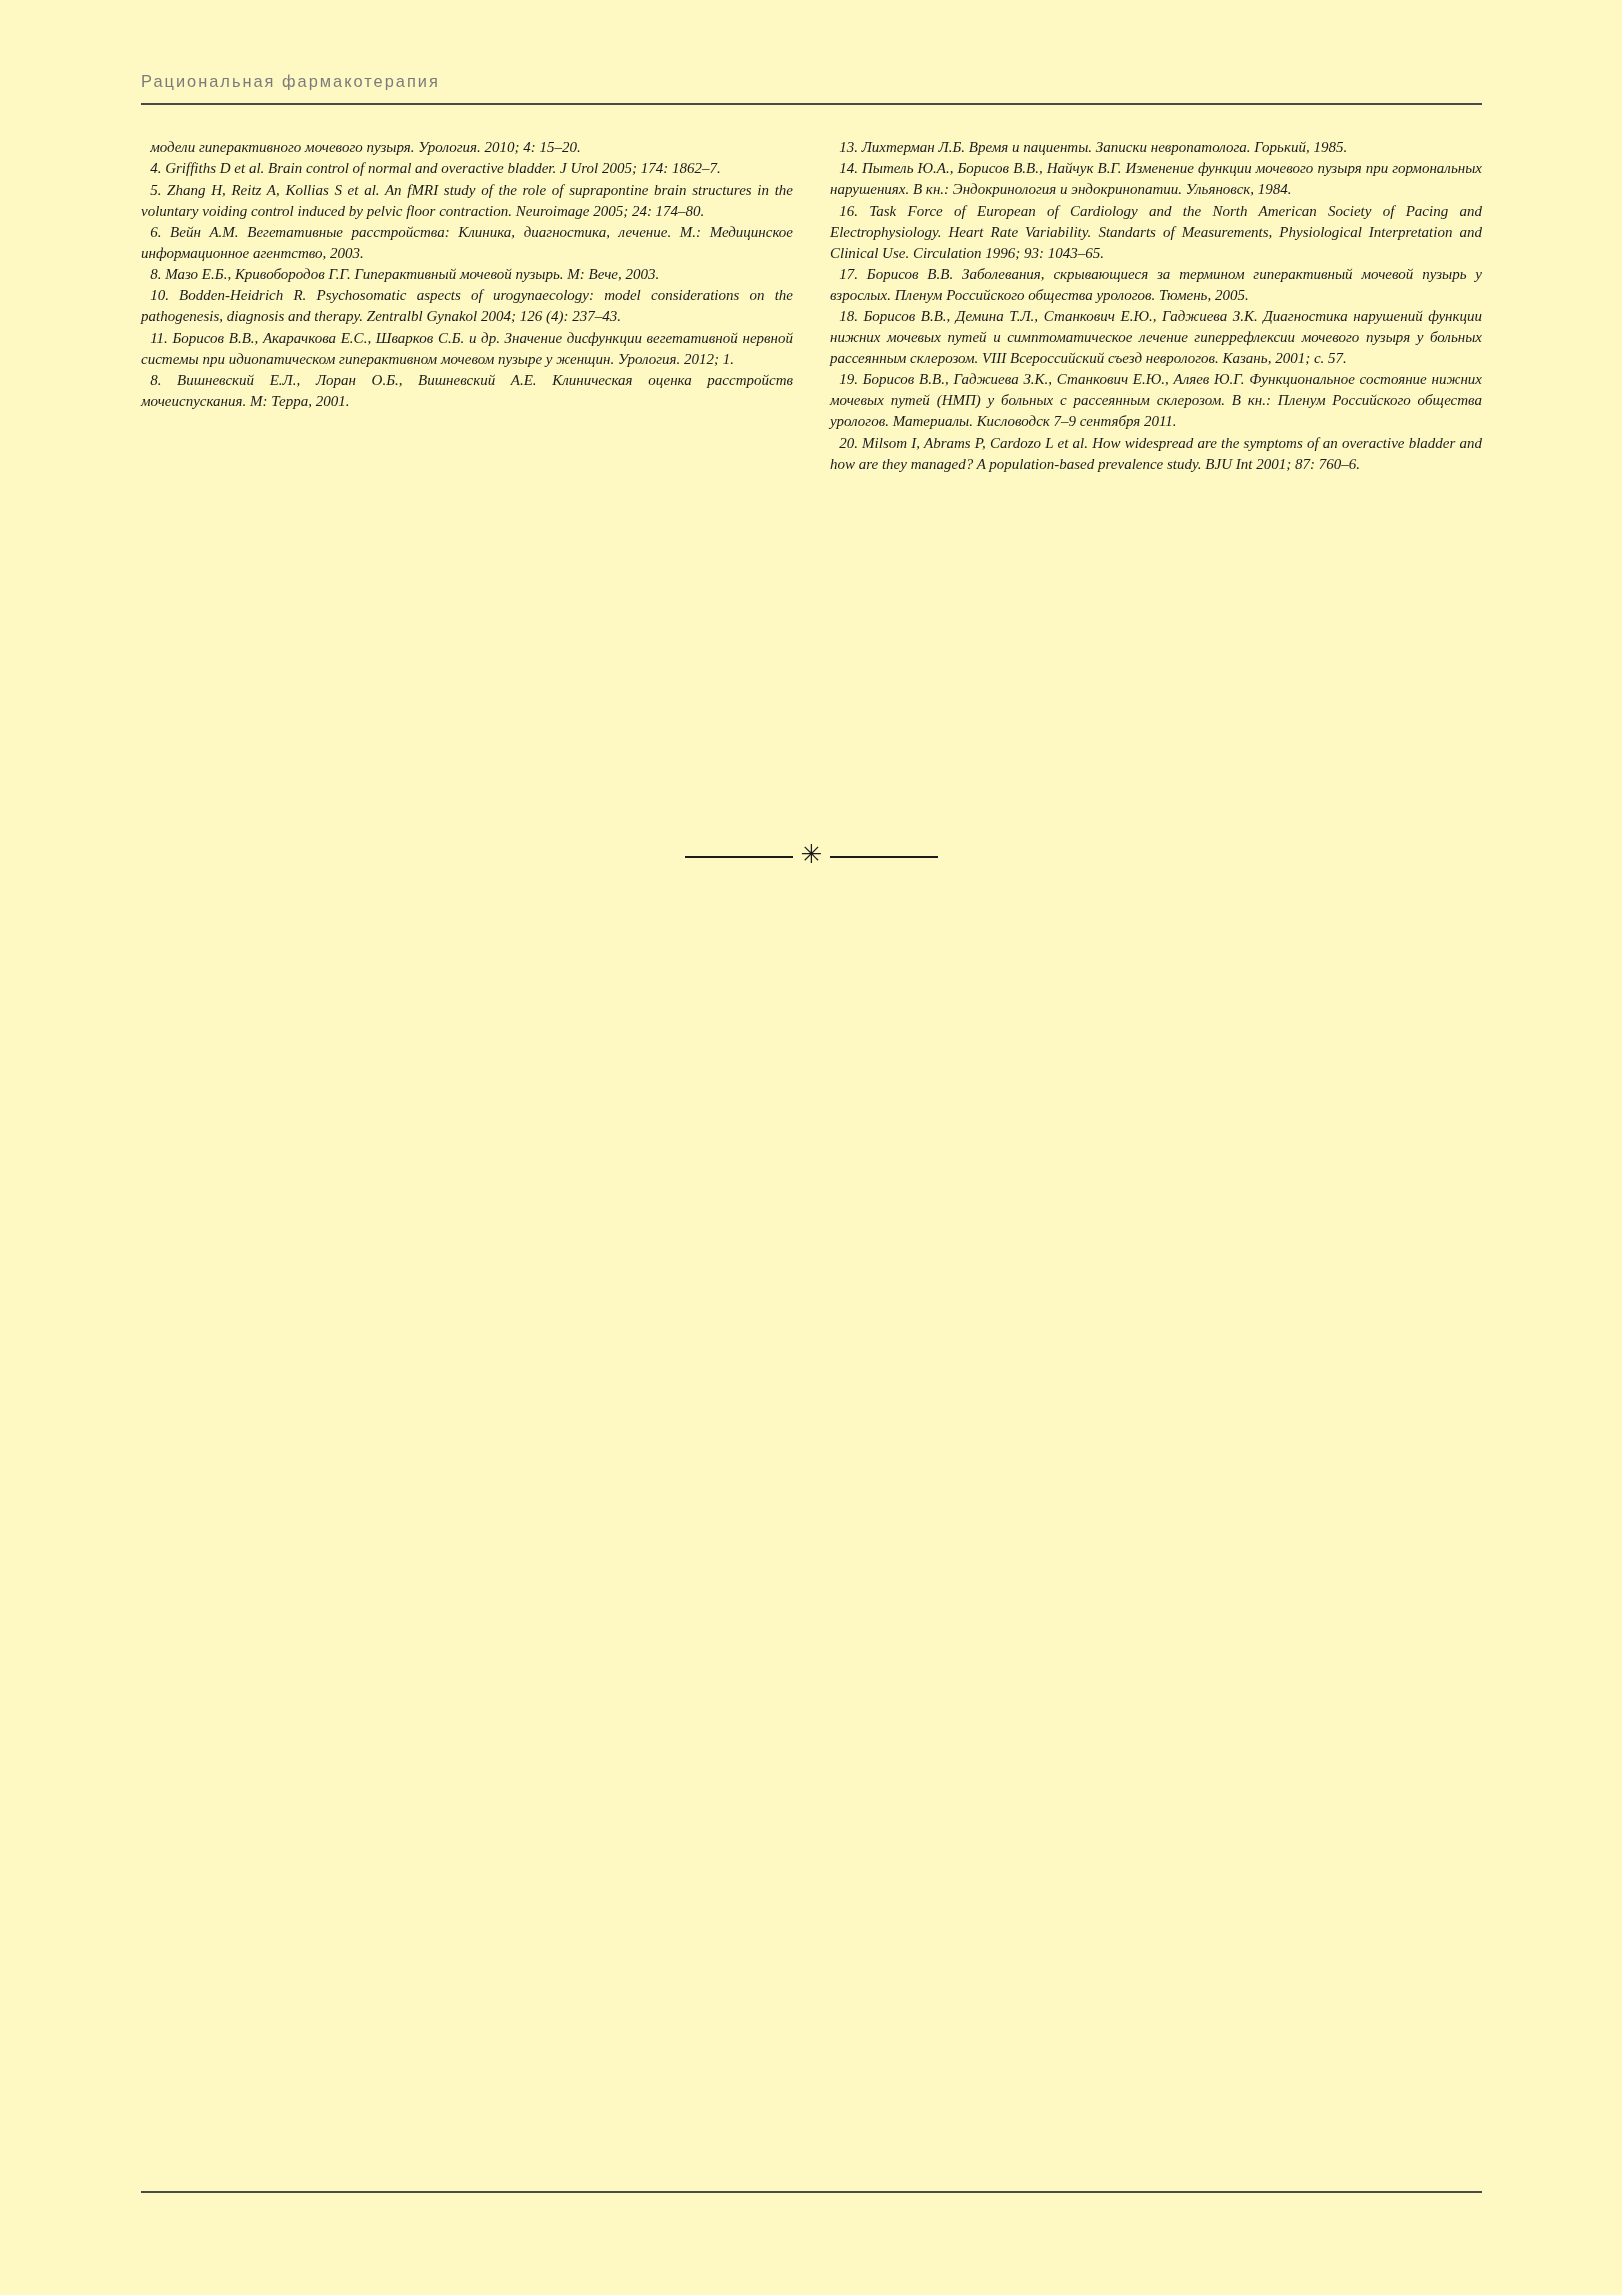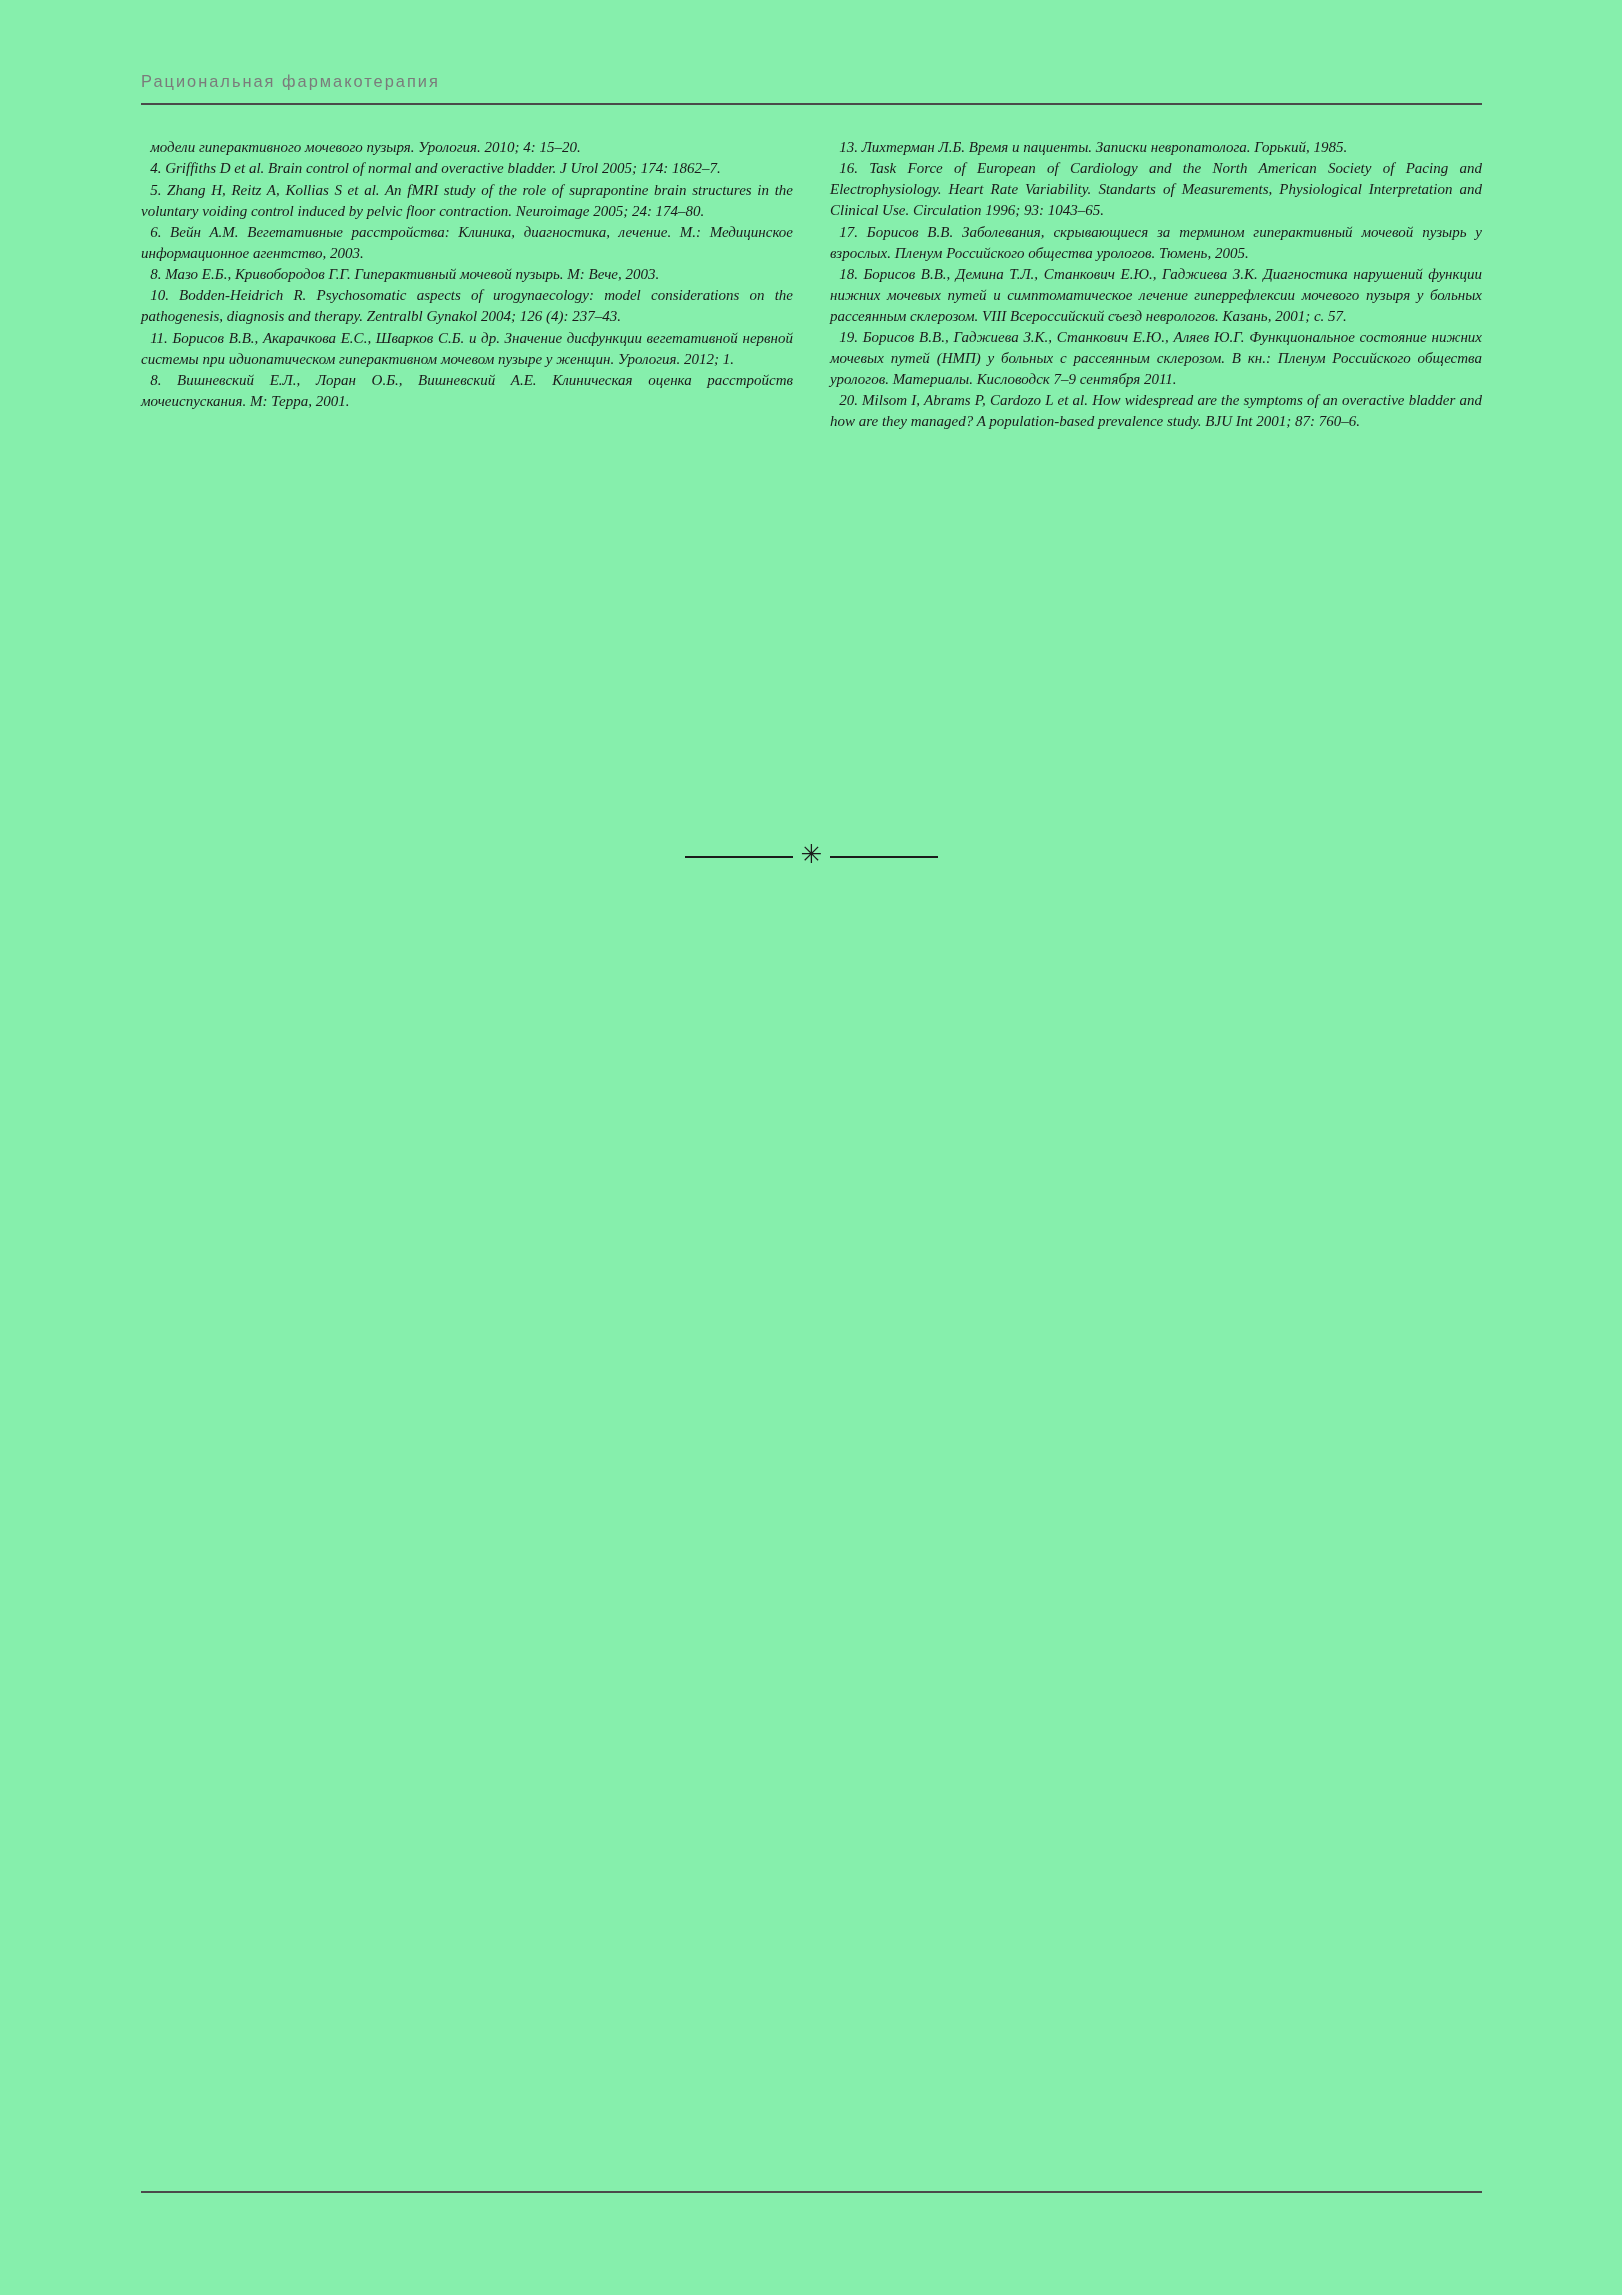--- a/index.html
+++ b/index.html
@@ -4,21 +4,21 @@
 <style>
   html, body {
     margin: 0;
     padding: 0;
     background: #ffffff;
   }
   .page {
     position: relative;
     width: 1623px;
     height: 2295px;
-    background: #86efac;
+    background: #fef9c3;
     font-family: "Liberation Serif", serif;
     box-sizing: border-box;
   }
   
   .running-head {
     position: absolute;
     left: 141px;
     top: 72px;
     width: 1341px;
   }
@@ -112,20 +112,21 @@
       <p class="ref">5. Zhang H, Reitz A, Kollias S et al. An fMRI study of the role of supra­pontine brain structures in the voluntary voiding control induced by pelvic floor contraction. Neuroimage 2005; 24: 174–80.</p>
       <p class="ref">6. Вейн А.М. Вегетативные расстройства: Клиника, диагностика, лечение. М.: Медицинское информационное агентство, 2003.</p>
       <p class="ref">8. Мазо Е.Б., Кривобородов Г.Г. Гиперактивный мочевой пузырь. М: Вече, 2003.</p>
       <p class="ref">10. Bodden-Heidrich R. Psychosomatic aspects of urogynaecology: model considerations on the pathogenesis, diagnosis and therapy. Zentralbl Gynakol 2004; 126 (4): 237–43.</p>
       <p class="ref">11. Борисов В.В., Акарачкова Е.С., Шварков С.Б. и др. Значение дисфункции вегетативной нервной системы при идиопатическом гиперактивном мочевом пузыре у женщин. Урология. 2012; 1.</p>
       <p class="ref">8. Вишневский Е.Л., Лоран О.Б., Вишневский А.Е. Клиническая оценка расстройств мочеиспускания. М: Терра, 2001.</p>
     </div>
 
     <div class="col">
       <p class="ref">13. Лихтерман Л.Б. Время и пациенты. Записки невропатолога. Горький, 1985.</p>
+      <p class="ref">14. Пытель Ю.А., Борисов В.В., Найчук В.Г. Изменение функции мочевого пузыря при гормональных нарушениях. В кн.: Эндокринология и эндокринопатии. Ульяновск, 1984.</p>
       <p class="ref">16. Task Force of European of Cardiology and the North American Society of Pacing and Electrophysiology. Heart Rate Variability. Standarts of Measurements, Physiological Interpretation and Clinical Use. Circulation 1996; 93: 1043–65.</p>
       <p class="ref">17. Борисов В.В. Заболевания, скрывающиеся за термином гиперактивный мочевой пузырь у взрослых. Пленум Российского общества урологов. Тюмень, 2005.</p>
       <p class="ref">18. Борисов В.В., Демина Т.Л., Станкович Е.Ю., Гаджиева З.К. Диагностика нарушений функции нижних мочевых путей и симптоматическое лечение гиперрефлексии мочевого пузыря у больных рассеянным склерозом. VIII Всероссийский съезд неврологов. Казань, 2001; с. 57.</p>
       <p class="ref">19. Борисов В.В., Гаджиева З.К., Станкович Е.Ю., Аляев Ю.Г. Функциональное состояние нижних мочевых путей (НМП) у больных с рассеянным склерозом. В кн.: Пленум Российского общества урологов. Материалы. Кисловодск 7–9 сентября 2011.</p>
       <p class="ref">20. Milsom I, Abrams P, Cardozo L et al. How widespread are the symptoms of an overactive bladder and how are they managed? A population-based prevalence study. BJU Int 2001; 87: 760–6.</p>
     </div>
 
   </div>
 
   <div class="ornament">

